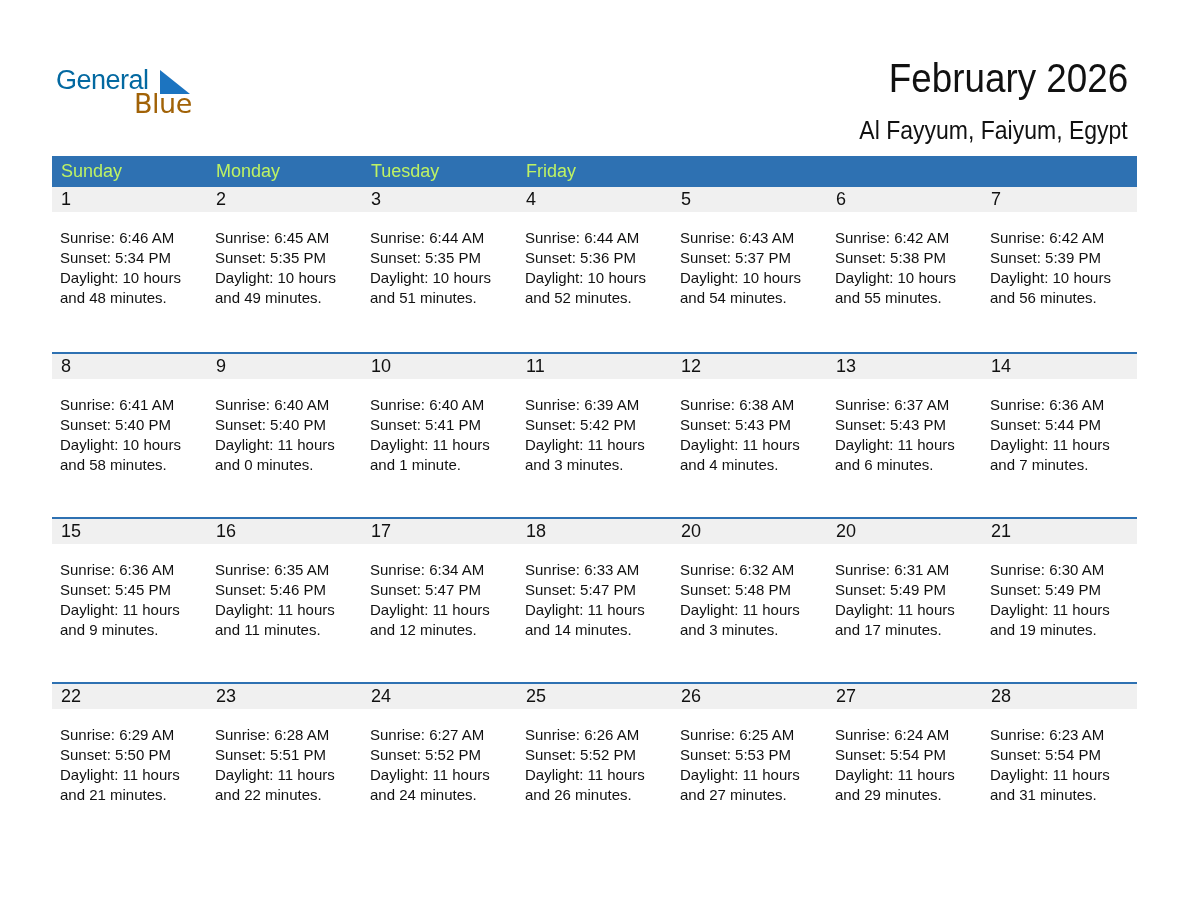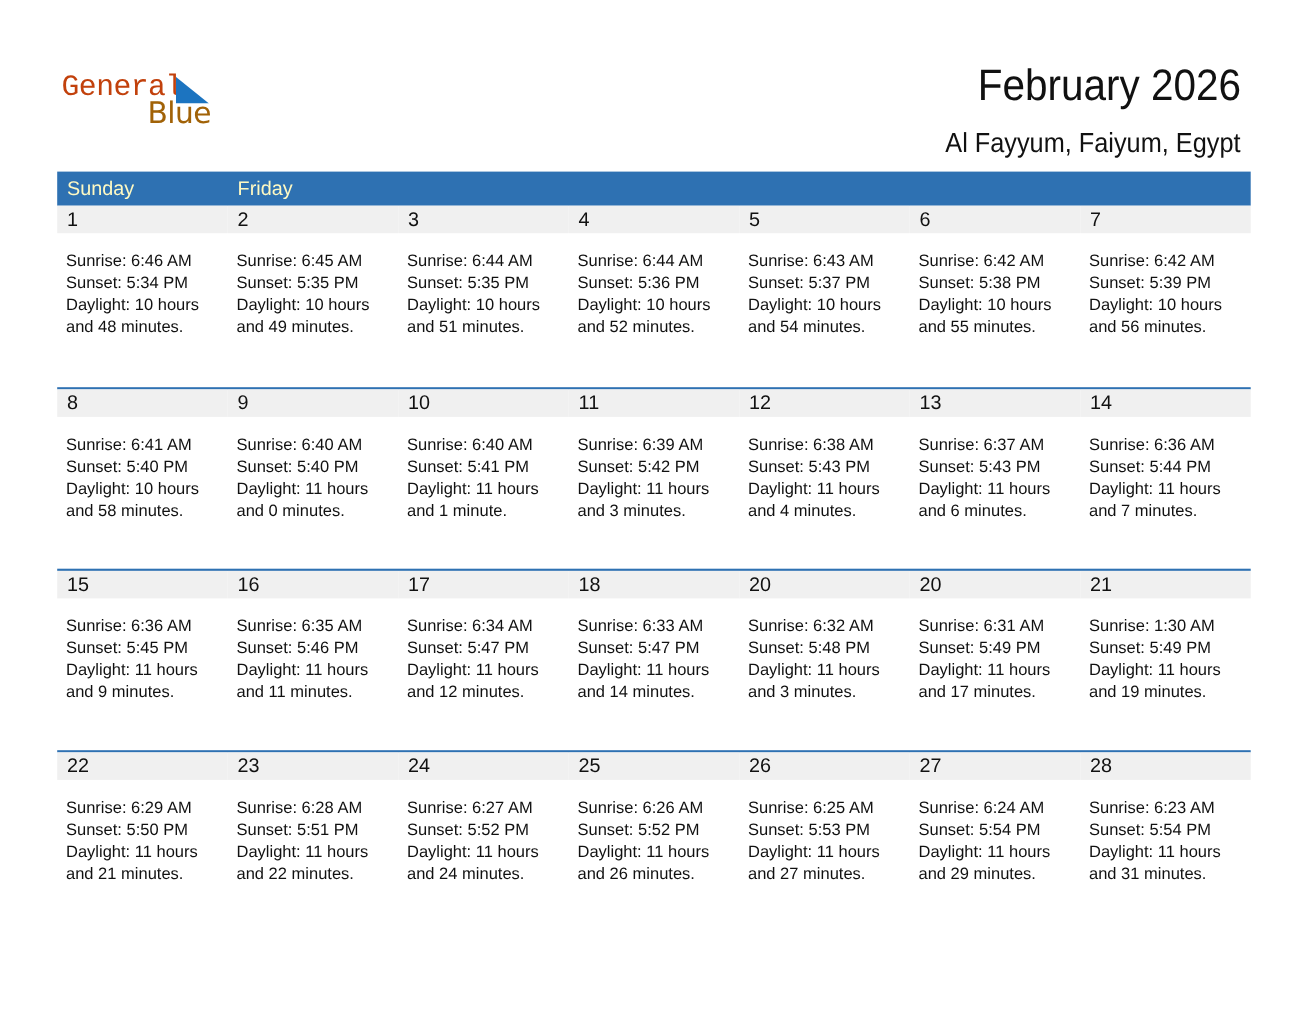--- a/index.html
+++ b/index.html
@@ -1,30 +1,30 @@
 <!DOCTYPE html>
 <html><head>
 <meta charset="utf-8">
 <style>
   html, body { margin:0; padding:0; background:#ffffff; }
   body { width:1188px; height:918px; position:relative; overflow:hidden;
          font-family:"Liberation Sans", sans-serif; color:#111; }
   .logo { position:absolute; left:56px; top:64px; width:140px; height:56px; }
-  .logo .general { position:absolute; left:0; top:0; font-family:Liberation Mono, monospace;
-         font-size:27px; color:#c2410c; letter-spacing:-0.5px; line-height:32px; }
+  .logo .general { position:absolute; left:0; top:0; font-family:Liberation Sans, sans-serif;
+         font-size:27px; color:#0369a1; letter-spacing:-0.5px; line-height:32px; }
   .logo .blue { position:absolute; left:78px; top:24px; font-family:"DejaVu Sans", sans-serif;
          font-size:27px; color:#a16207; line-height:32px; letter-spacing:-0.5px; }
   .logo svg { position:absolute; left:104px; top:6px; }
   .title { position:absolute; right:60px; top:56px; font-size:40px; color:#111;
          transform:scaleX(0.92); transform-origin:right top; white-space:nowrap; }
   .subtitle { position:absolute; right:60px; top:116px; font-size:25px; color:#111;
          transform:scaleX(0.92); transform-origin:right top; white-space:nowrap; }
   .cal { position:absolute; left:52px; top:156px; width:1085px; }
   .hdr { display:flex; background:#2e71b2; height:31px; }
-  .hdr div { width:155px; box-sizing:border-box; padding-left:9px; color:#fef9c3;
+  .hdr div { width:155px; box-sizing:border-box; padding-left:9px; color:#bef264;
          font-size:18px; line-height:31px; transform-origin:left center; }
   .week { border-top:2px solid #2e71b2; height:163px; }
   .week.first { border-top:none; height:165px; }
   .row { display:flex; }
   .cell { width:155px; box-sizing:border-box; }
   .daynum { background:#f0f0f0; height:25px; font-size:18px; line-height:25px;
          padding-left:9px; }
   .info { padding-left:8px; font-size:15px; line-height:20px; color:#111; padding-top:16px; }
 </style>
 </head>
@@ -37,20 +37,22 @@
   </svg>
   <span class="blue">Blue</span>
 </div>
 
 <div class="title">February 2026</div>
 <div class="subtitle">Al Fayyum, Faiyum, Egypt</div>
 
 <div class="cal">
   <div class="hdr">
     <div>Sunday</div>
+    <div>Monday</div>
+    <div>Tuesday</div>
     <div>Friday</div>
   </div>
   <div id="weeks">
       <div class="week first">
         <div class="row">
           <div class="cell">
             <div class="daynum">1</div>
             <div class="info">
               <div>Sunrise: 6:46 AM</div>
               <div>Sunset: 5:34 PM</div>
@@ -233,21 +235,21 @@
             <div class="info">
               <div>Sunrise: 6:31 AM</div>
               <div>Sunset: 5:49 PM</div>
               <div>Daylight: 11 hours</div>
               <div>and 17 minutes.</div>
             </div>
           </div>
           <div class="cell">
             <div class="daynum">21</div>
             <div class="info">
-              <div>Sunrise: 1:30 AM</div>
+              <div>Sunrise: 6:30 AM</div>
               <div>Sunset: 5:49 PM</div>
               <div>Daylight: 11 hours</div>
               <div>and 19 minutes.</div>
             </div>
           </div>
         </div>
       </div>
       <div class="week">
         <div class="row">
           <div class="cell">

